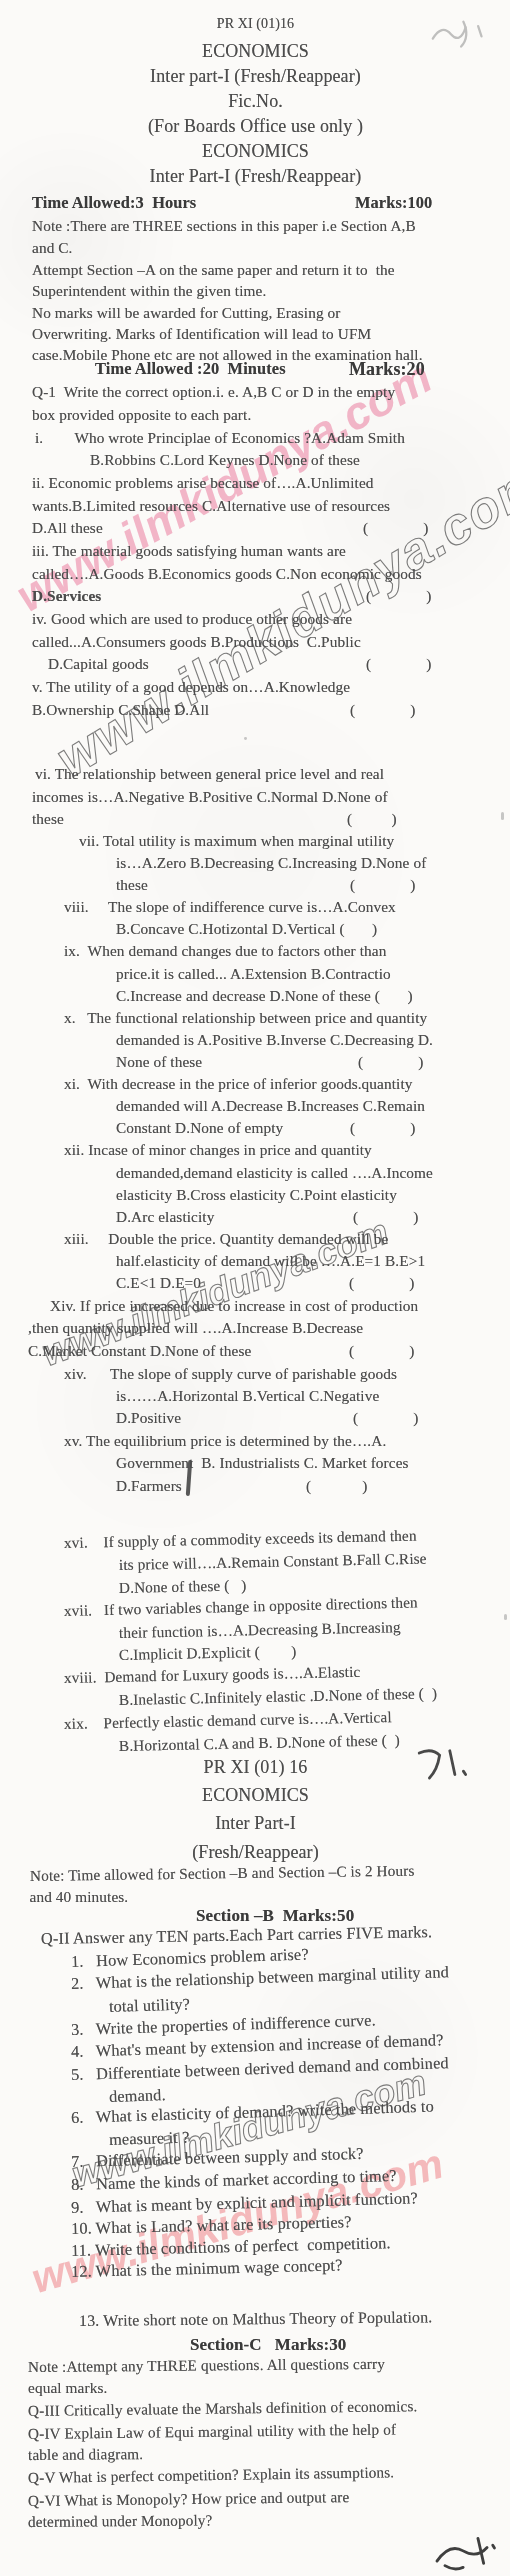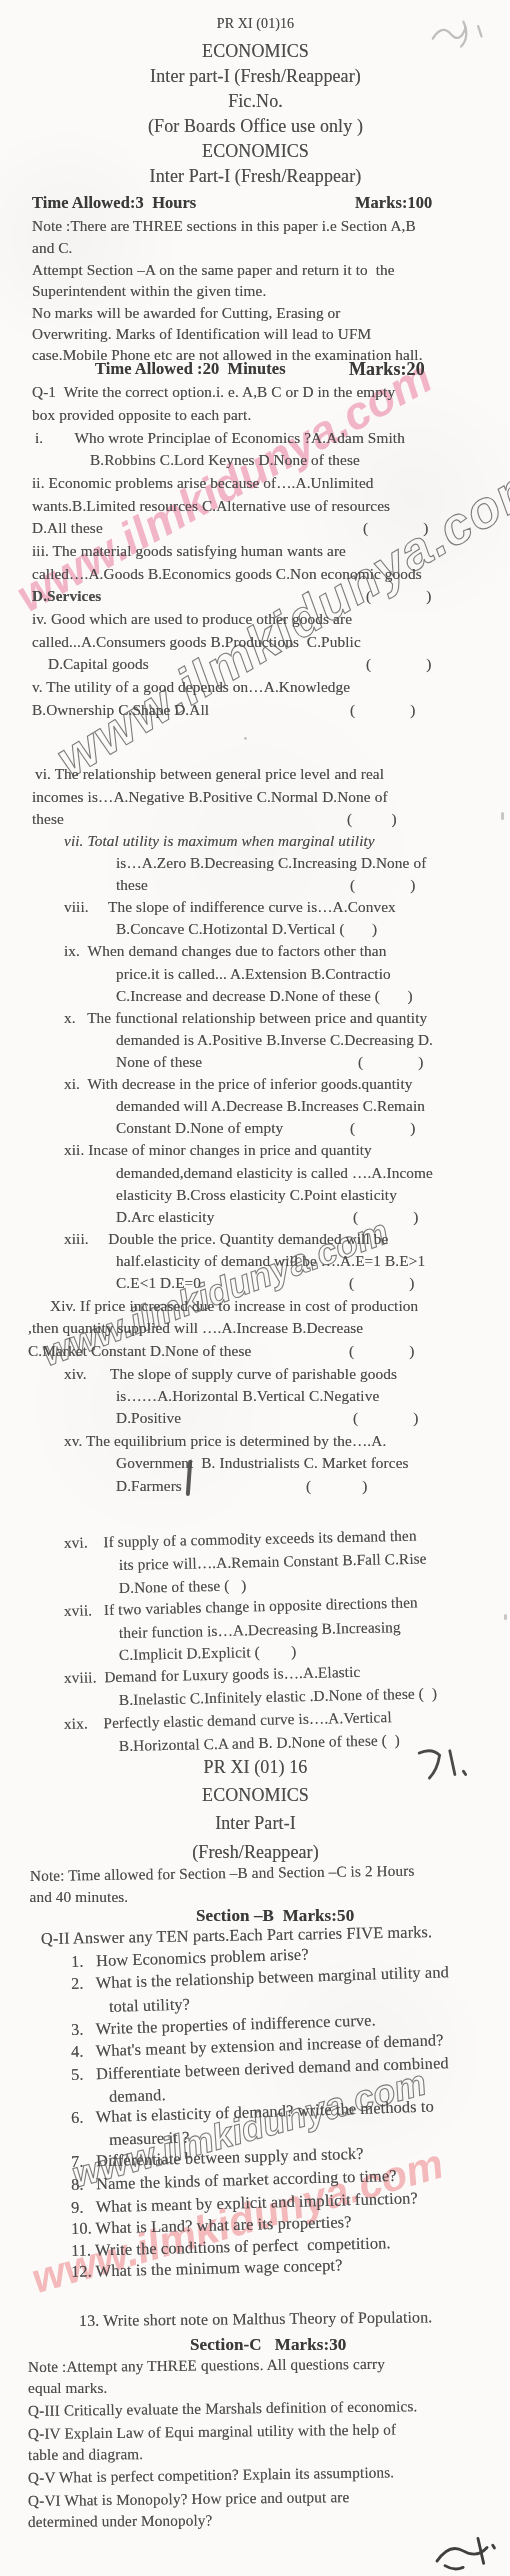--- a/index.html
+++ b/index.html
@@ -115,21 +115,21 @@
     <div class="line" style="top: 633px; left: 32px;">called...A.Consumers goods B.Productions  C.Public</div>
     <div class="line" style="top: 655px; left: 48px;">D.Capital goods</div>
     <div class="line" style="top: 655px; left: 366px;">(              )</div>
     <div class="line" style="top: 678px; left: 32px;">v. The utility of a good depends on…A.Knowledge</div>
     <div class="line" style="top: 701px; left: 32px;">B.Ownership C.Shape D.All</div>
     <div class="line" style="top: 701px; left: 350px;">(              )</div>
     <div class="line" style="top: 765px; left: 35px;">vi. The relationship between general price level and real</div>
     <div class="line" style="top: 788px; left: 32px;">incomes is…A.Negative B.Positive C.Normal D.None of</div>
     <div class="line" style="top: 810px; left: 32px;">these</div>
     <div class="line" style="top: 810px; left: 347px;">(          )</div>
-    <div class="line" style="top: 832px; left: 64px; font-style: italic;">vii. Total utility is maximum when marginal utility</div>
+    <div class="line" style="top: 832px; left: 79px;">vii. Total utility is maximum when marginal utility</div>
     <div class="line" style="top: 854px; left: 116px;">is…A.Zero B.Decreasing C.Increasing D.None of</div>
     <div class="line" style="top: 876px; left: 116px;">these</div>
     <div class="line" style="top: 876px; left: 350px;">(              )</div>
     <div class="line" style="top: 898px; left: 64px;">viii.     The slope of indifference curve is…A.Convex</div>
     <div class="line" style="top: 920px; left: 116px;">B.Concave C.Hotizontal D.Vertical (       )</div>
     <div class="line" style="top: 942px; left: 64px;">ix.  When demand changes due to factors other than</div>
     <div class="line" style="top: 965px; left: 116px;">price.it is called... A.Extension B.Contractio</div>
     <div class="line" style="top: 987px; left: 116px;">C.Increase and decrease D.None of these (       )</div>
     <div class="line" style="top: 1009px; left: 64px;">x.   The functional relationship between price and quantity</div>
     <div class="line" style="top: 1031px; left: 116px;">demanded is A.Positive B.Inverse C.Decreasing D.</div>

